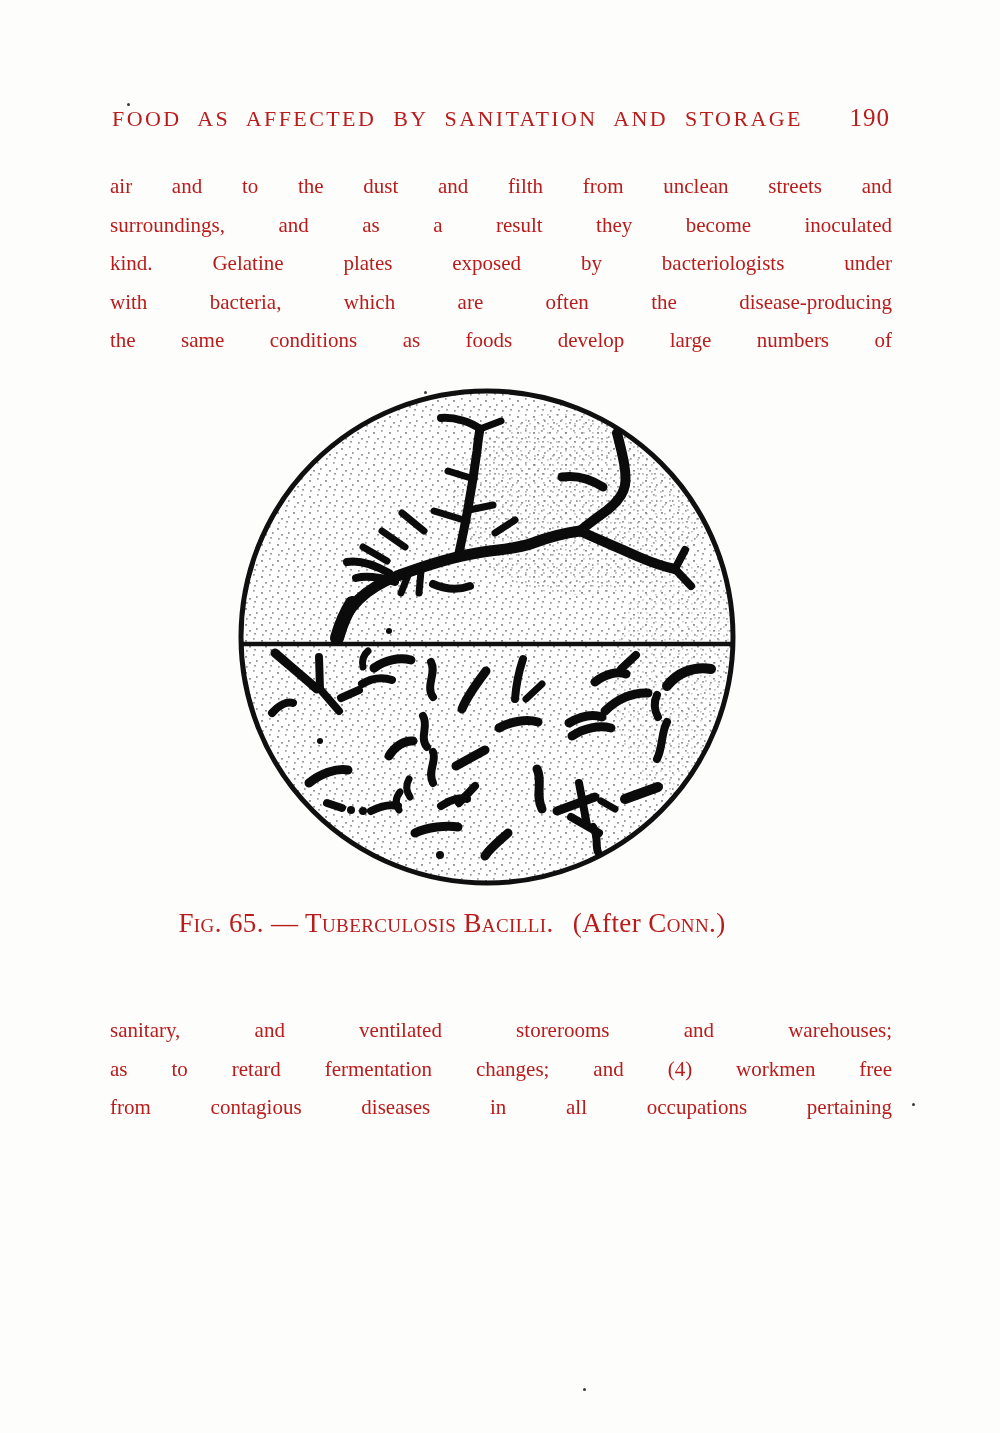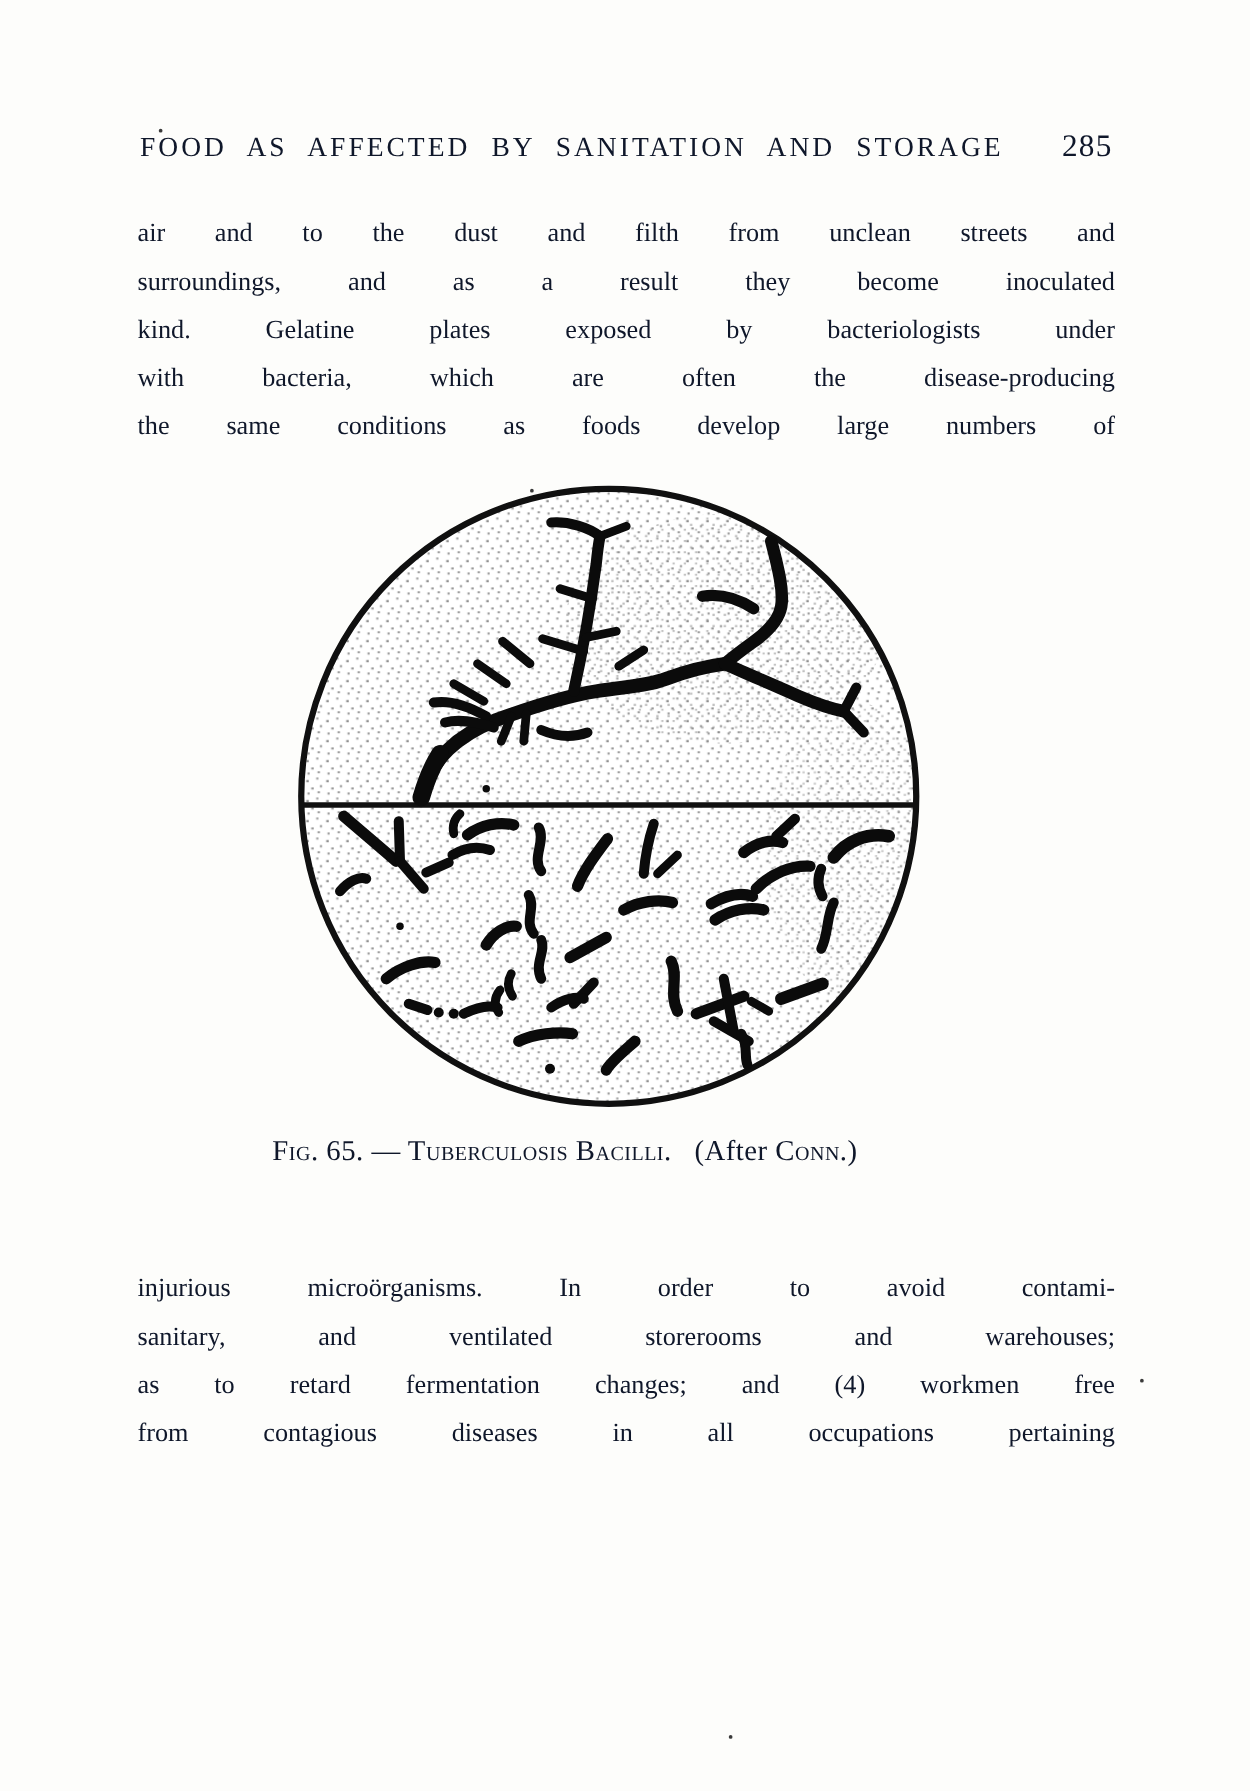--- a/index.html
+++ b/index.html
@@ -1,18 +1,18 @@
 <!DOCTYPE html>
 <html><head>
 <meta charset="utf-8">
 <style>
   html,body{margin:0;padding:0;background:#d9d9d6;}
   .page{
     position:relative;width:1000px;height:1433px;margin:0 auto;
-    background:#fdfdfb;color:#0f172a;overflow:hidden;
+    background:#fdfdfb;color:#b91c1c;overflow:hidden;
     font-family:"Liberation Serif","DejaVu Serif",serif;
   }
   .header{
     position:absolute;top:104px;left:112px;right:110px;
     display:flex;justify-content:space-between;align-items:baseline;
   }
   .header-title{
     font-size:22px;letter-spacing:2.4px;word-spacing:9px;white-space:nowrap;
   }
   .page-number{font-size:25px;letter-spacing:1px;}
@@ -22,38 +22,38 @@
   }
   .para1{top:167px;}
   .para2{top:1011px;}
   .tline{
     text-align:justify;text-align-last:justify;text-justify:inter-word;
     white-space:normal;
   }
   .figwrap{position:absolute;left:227px;top:381px;width:522px;height:514px;}
   .caption{
     position:absolute;top:908px;left:0;width:904px;text-align:center;
-    font-size:23px;letter-spacing:.4px;
+    font-size:27px;letter-spacing:.4px;
   }
   .sc{font-variant:small-caps;}
   .cap-gap{margin-left:12px;}
   .subcaption{
     position:absolute;top:949px;left:0;width:1000px;text-align:center;
     font-size:21px;letter-spacing:.3px;
   }
   .speck{position:absolute;background:#3a3a3a;border-radius:50%;}
 </style>
 </head>
 <body>
 
 <div class="page">
 
   <div class="header">
     <span class="header-title">FOOD AS AFFECTED BY SANITATION AND STORAGE</span>
-    <span class="page-number">285</span>
+    <span class="page-number">190</span>
   </div>
 
   <div class="para para1">
     <div class="tline">air and to the dust and filth from unclean streets and</div>
     <div class="tline">surroundings, and as a result they become inoculated</div>
     <div class="tline">kind.  Gelatine plates exposed by bacteriologists under</div>
     <div class="tline">with bacteria, which are often the disease-producing</div>
     <div class="tline">the same conditions as foods develop large numbers of</div>
   </div>
 
@@ -169,21 +169,20 @@
     </svg>
   </div>
 
   <div class="caption">
     <span class="sc">Fig. 65. — Tuberculosis Bacilli.</span>
     <span class="cap-gap">(After </span><span class="sc">Conn.)</span>
   </div>
 
 
   <div class="para para2">
-    <div class="tline">injurious microörganisms.  In order to avoid contami-</div>
     <div class="tline">sanitary, and ventilated storerooms and warehouses;</div>
     <div class="tline">as to retard fermentation changes; and (4) workmen free</div>
     <div class="tline">from contagious diseases in all occupations pertaining</div>
   </div>
 
   <div class="speck" style="left:912px;top:1103px;width:3px;height:3px;"></div>
   <div class="speck" style="left:583px;top:1388px;width:3px;height:3px;"></div>
   <div class="speck" style="left:424px;top:391px;width:3px;height:3px;"></div>
   <div class="speck" style="left:127px;top:103px;width:3px;height:3px;"></div>
 </div>

